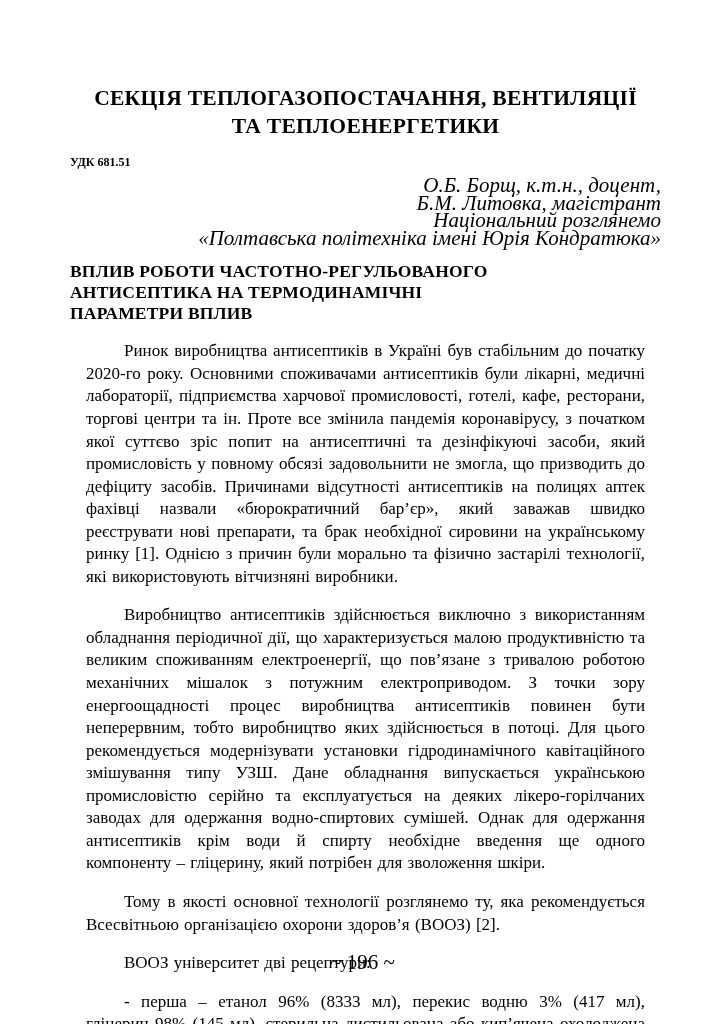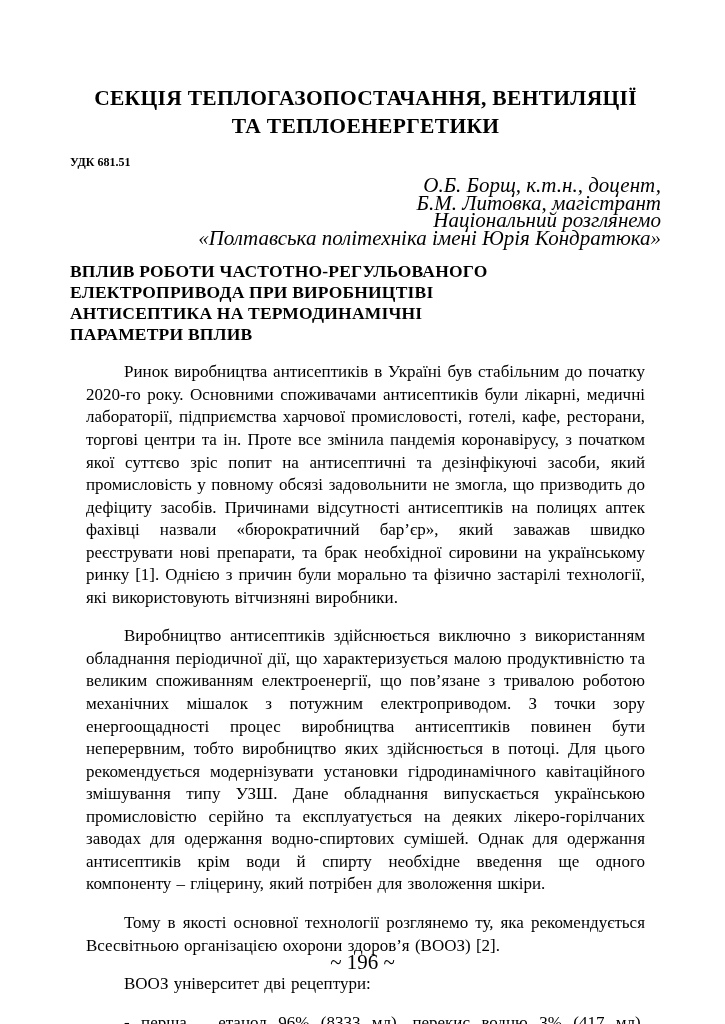--- a/index.html
+++ b/index.html
@@ -85,21 +85,20 @@
 
   <div class="authors">
     <span class="line">О.Б. Борщ, к.т.н., доцент,</span>
     <span class="line">Б.М. Литовка, магістрант</span>
     <span class="line">Національний розглянемо</span>
     <span class="line">«Полтавська політехніка імені Юрія Кондратюка»</span>
   </div>
 
   <h2 class="article-title">
     <span class="line">ВПЛИВ РОБОТИ ЧАСТОТНО-РЕГУЛЬОВАНОГО</span>
-    <span class="line">ЕЛЕКТРОПРИВОДА ПРИ ВИРОБНИЦТІВІ</span>
     <span class="line">АНТИСЕПТИКА НА ТЕРМОДИНАМІЧНІ</span>
     <span class="line">ПАРАМЕТРИ ВПЛИВ</span>
   </h2>
 
   <div class="body-text">
     <p>Ринок виробництва антисептиків в Україні був стабільним до початку 2020-го року. Основними споживачами антисептиків були лікарні, медичні лабораторії, підприємства харчової промисловості, готелі, кафе, ресторани, торгові центри та ін. Проте все змінила пандемія коронавірусу, з початком якої суттєво зріс попит на антисептичні та дезінфікуючі засоби, який промисловість у повному обсязі задовольнити не змогла, що призводить до дефіциту засобів. Причинами відсутності антисептиків на полицях аптек фахівці назвали «бюрократичний бар’єр», який заважав швидко реєструвати нові препарати, та брак необхідної сировини на українському ринку [1]. Однією з причин були морально та фізично застарілі технології, які використовують вітчизняні виробники.</p>
     <p>Виробництво антисептиків здійснюється виключно з використанням обладнання періодичної дії, що характеризується малою продуктивністю та великим споживанням електроенергії, що пов’язане з тривалою роботою механічних мішалок з потужним електроприводом. З точки зору енергоощадності процес виробництва антисептиків повинен бути неперервним, тобто виробництво яких здійснюється в потоці. Для цього рекомендується модернізувати установки гідродинамічного кавітаційного змішування типу УЗШ. Дане обладнання випускається українською промисловістю серійно та експлуатується на деяких лікеро-горілчаних заводах для одержання водно-спиртових сумішей. Однак для одержання антисептиків крім води й спирту необхідне введення ще одного компоненту – гліцерину, який потрібен для зволоження шкіри.</p>
     <p>Тому в якості основної технології розглянемо ту, яка рекомендується Всесвітньою організацією охорони здоров’я (ВООЗ) [2].</p>
     <p>ВООЗ університет дві рецептури:</p>
     <p>- перша – етанол 96% (8333 мл), перекис водню 3% (417 мл), гліцерин 98% (145 мл), стерильна дистильована або кип’ячена охолоджена вода;</p>

